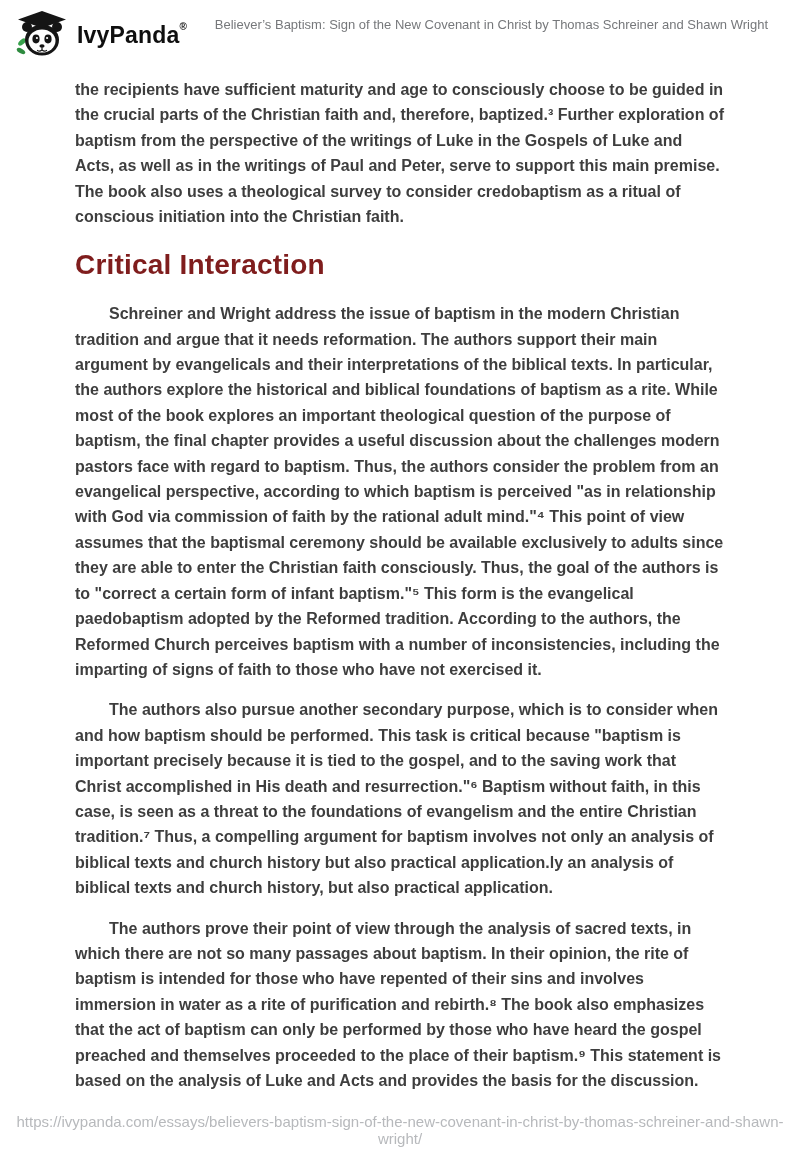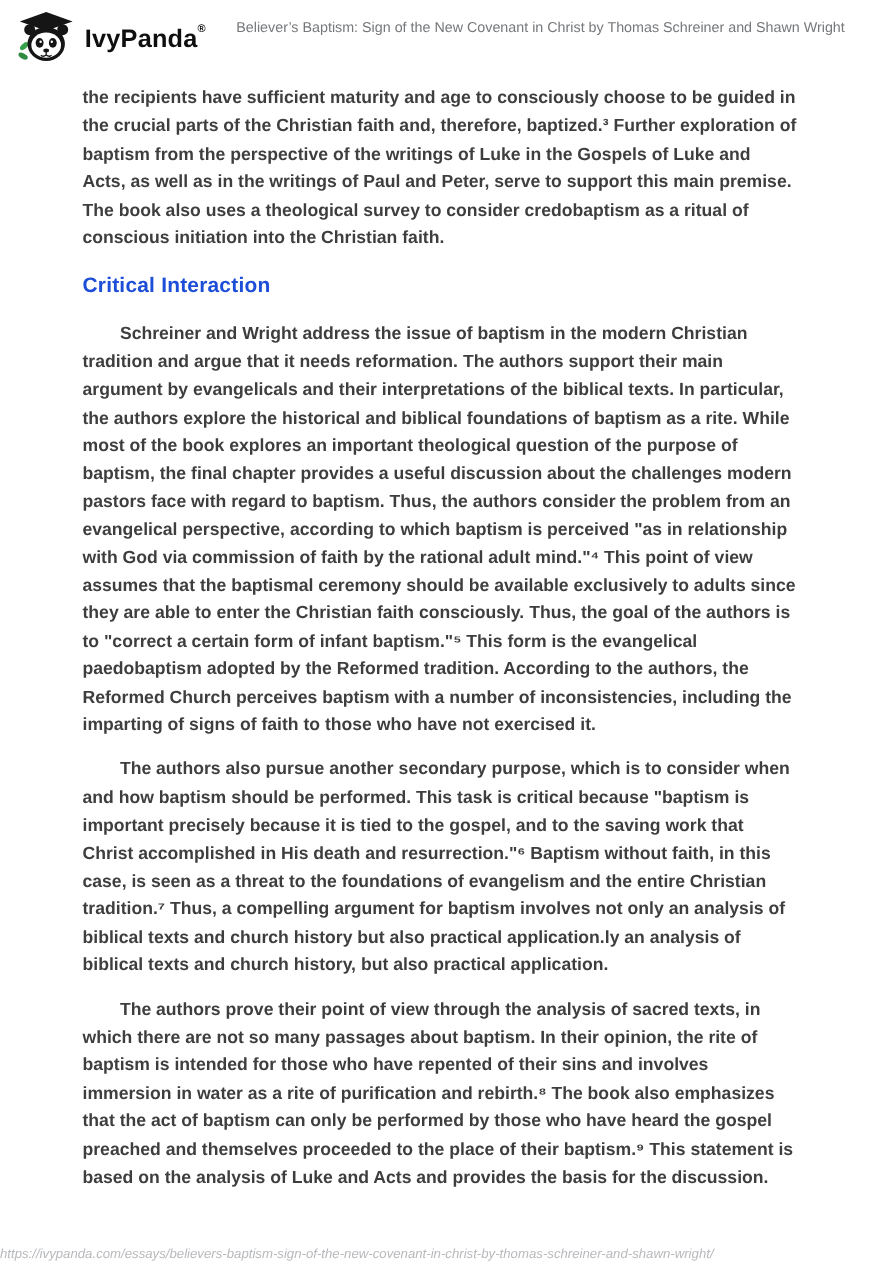--- a/index.html
+++ b/index.html
@@ -53,37 +53,37 @@
   .content {
     padding: 11px 76px 0 75px;
     color: #3e3e3e;
     font-size: 16px;
     line-height: 25.4px;
     text-align: left;
   }
   .content p { margin: 0 0 15px 0; font-weight: bold; }
   .content p.indented { text-indent: 34px; }
   .section-heading {
-    font-size: 19px;
+    font-size: 28px;
     font-weight: bold;
-    color: #1d4ed8;
+    color: #7f1d1d;
     letter-spacing: 0.2px;
     margin: 21px 0 20px 0;
     line-height: 1.1;
   }
 
   
   .footer-url {
     position: absolute;
     left: 0;
     right: 0;
     bottom: 13px;
-    font-size: 12px;
+    text-align: center;
+    font-size: 15px;
     color: #b7b9bc;
-    font-style: italic;
   }
 </style>
 </head>
 <body>
 
 <header class="header">
   <div class="logo">
     <svg class="logo-icon" width="52" height="50" viewBox="0 0 52 50" xmlns="http://www.w3.org/2000/svg">
 
       <ellipse cx="6" cy="32" rx="4.6" ry="2.4" fill="#38a14c" transform="rotate(-42 6 32)"></ellipse>

